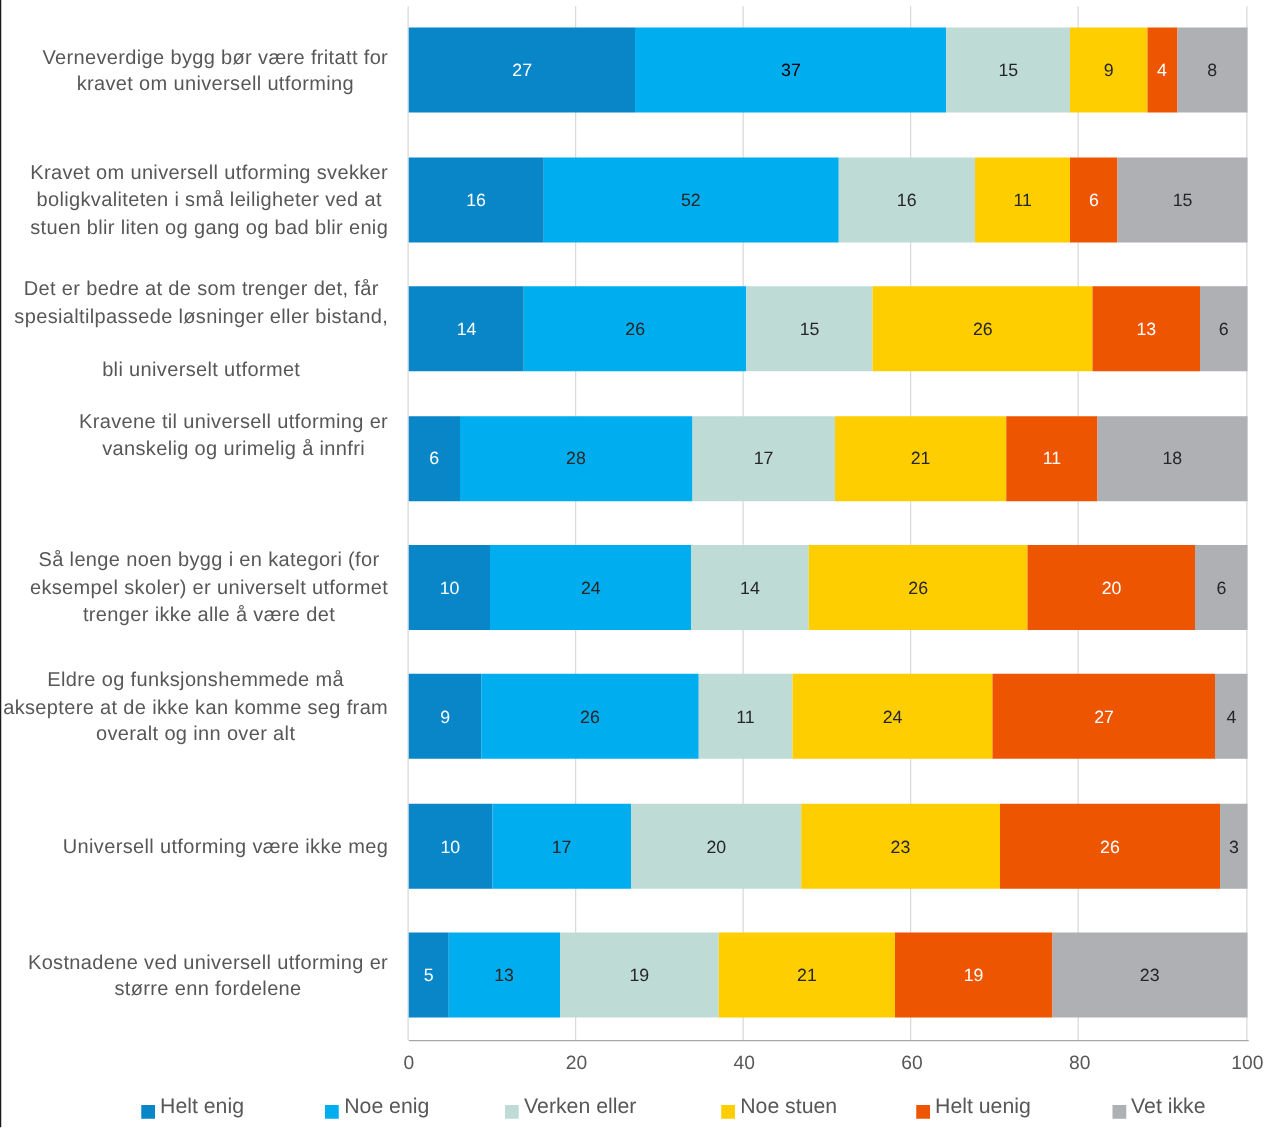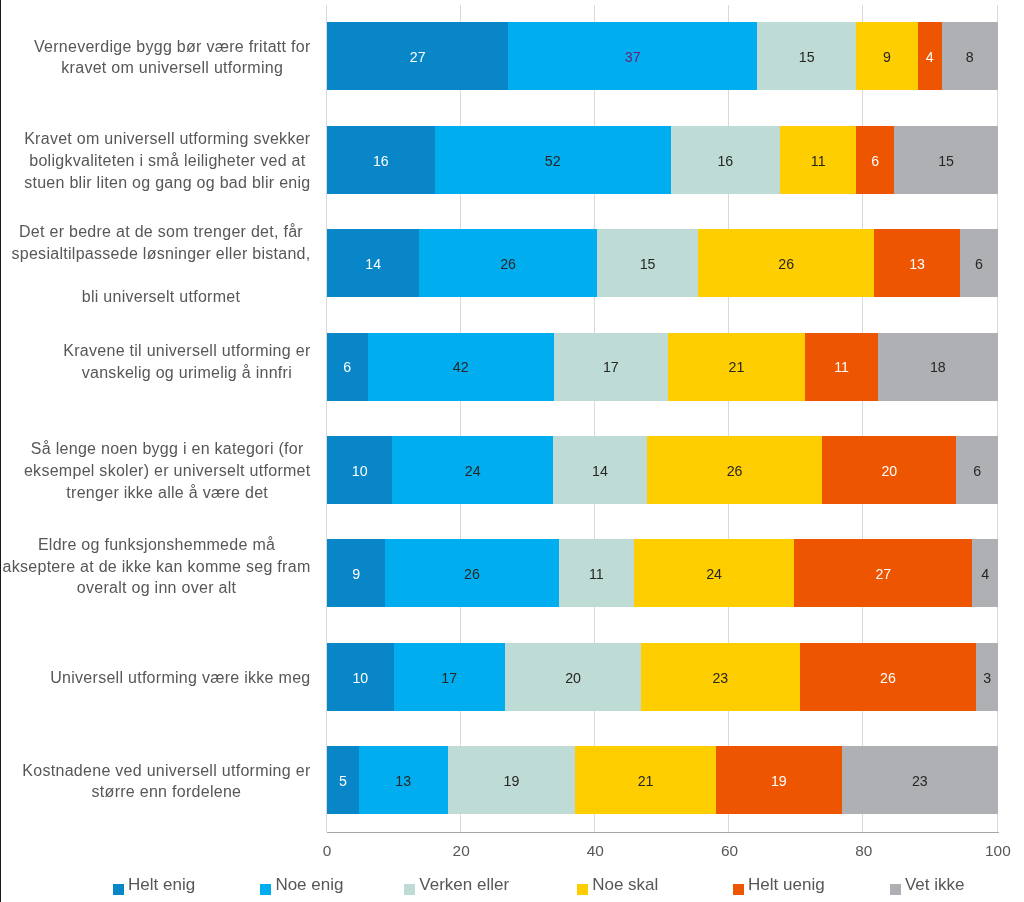--- a/index.html
+++ b/index.html
@@ -35,21 +35,21 @@
     <div class="gridline" style="left: 862px; top: 4.5px; height: 827.1px;"></div>
     <div class="tick" style="left: 823.72px; width: 80px; top: 843px;">80</div>
     <div class="gridline" style="left: 997px; top: 4.5px; height: 827.1px;"></div>
     <div class="tick" style="left: 957.9px; width: 80px; top: 843px;">100</div>
     <div class="axisline" style="left: 327px; top: 831.6px; width: 671.9px;"></div>
     <div class="bar" style="left: 327px; top: 22.3938px; width: 670.9px; height: 68px;">
       <div class="seg" style="background: rgb(8, 134, 200); width: 27.04%;">
         <span style="color: rgb(255, 255, 255);">27</span>
       </div>
       <div class="seg" style="background: rgb(0, 174, 239); width: 37.06%;">
-        <span style="color: #701a75;">37</span>
+        <span style="color: #000000;">37</span>
       </div>
       <div class="seg" style="background: rgb(191, 219, 214); width: 14.79%;">
         <span style="color: rgb(38, 38, 38);">15</span>
       </div>
       <div class="seg" style="background: rgb(255, 206, 0); width: 9.14%;">
         <span style="color: rgb(38, 38, 38);">9</span>
       </div>
       <div class="seg" style="background: rgb(238, 85, 0); width: 3.59%;">
         <span style="color: rgb(255, 255, 255);">4</span>
       </div>
@@ -98,36 +98,36 @@
       <div class="seg" style="background: rgb(174, 176, 180); width: 5.64%;">
         <span style="color: rgb(38, 38, 38);">6</span>
       </div>
     </div>
     <div class="cat-label" style="top: 220.869px; right: 713.5px;"><span>Det er bedre at de som trenger det, får</span><br><span>spesialtilpassede løsninger eller bistand,</span><br><br><span>bli universelt utformet</span></div>
     <div class="bar" style="left: 327px; top: 332.556px; width: 670.9px; height: 68px;">
       <div class="seg" style="background: rgb(8, 134, 200); width: 6.04%;">
         <span style="color: rgb(255, 255, 255);">6</span>
       </div>
       <div class="seg" style="background: rgb(0, 174, 239); width: 27.79%;">
-        <span style="color: rgb(38, 38, 38);">42</span>
+        <span style="color: rgb(38, 38, 38);">28</span>
       </div>
       <div class="seg" style="background: rgb(191, 219, 214); width: 16.97%;">
         <span style="color: rgb(38, 38, 38);">17</span>
       </div>
       <div class="seg" style="background: rgb(255, 206, 0); width: 20.48%;">
         <span style="color: rgb(38, 38, 38);">21</span>
       </div>
       <div class="seg" style="background: rgb(238, 85, 0); width: 10.84%;">
         <span style="color: rgb(255, 255, 255);">11</span>
       </div>
       <div class="seg" style="background: rgb(174, 176, 180); width: 17.88%;">
         <span style="color: rgb(38, 38, 38);">18</span>
       </div>
     </div>
-    <div class="cat-label" style="top: 340px; right: 713.5px; margin-left: 12px;"><span>Kravene til universell utforming er</span><br><span>vanskelig og urimelig å innfri</span></div>
+    <div class="cat-label" style="top: 327px; right: 713.5px; margin-left: 12px;"><span>Kravene til universell utforming er</span><br><span>vanskelig og urimelig å innfri</span></div>
     <div class="bar" style="left: 327px; top: 435.944px; width: 670.9px; height: 68px;">
       <div class="seg" style="background: rgb(8, 134, 200); width: 9.74%;">
         <span style="color: rgb(255, 255, 255);">10</span>
       </div>
       <div class="seg" style="background: rgb(0, 174, 239); width: 23.95%;">
         <span style="color: rgb(38, 38, 38);">24</span>
       </div>
       <div class="seg" style="background: rgb(191, 219, 214); width: 13.99%;">
         <span style="color: rgb(38, 38, 38);">14</span>
       </div>
@@ -212,21 +212,21 @@
     <div class="legend" style="left: 260px; top: 875.3px;">
       <span class="swatch" style="background: rgb(0, 174, 239);"></span>
       <span class="legend-label">Noe enig</span>
     </div>
     <div class="legend" style="left: 403.9px; top: 875.3px;">
       <span class="swatch" style="background: rgb(191, 219, 214);"></span>
       <span class="legend-label">Verken eller</span>
     </div>
     <div class="legend" style="left: 576.8px; top: 875.3px;">
       <span class="swatch" style="background: rgb(255, 206, 0);"></span>
-      <span class="legend-label">Noe skal</span>
+      <span class="legend-label">Noe stuen</span>
     </div>
     <div class="legend" style="left: 732.7px; top: 875.3px;">
       <span class="swatch" style="background: rgb(238, 85, 0);"></span>
       <span class="legend-label">Helt uenig</span>
     </div>
     <div class="legend" style="left: 889.5px; top: 875.3px;">
       <span class="swatch" style="background: rgb(174, 176, 180);"></span>
       <span class="legend-label">Vet ikke</span>
     </div>
   </div>

